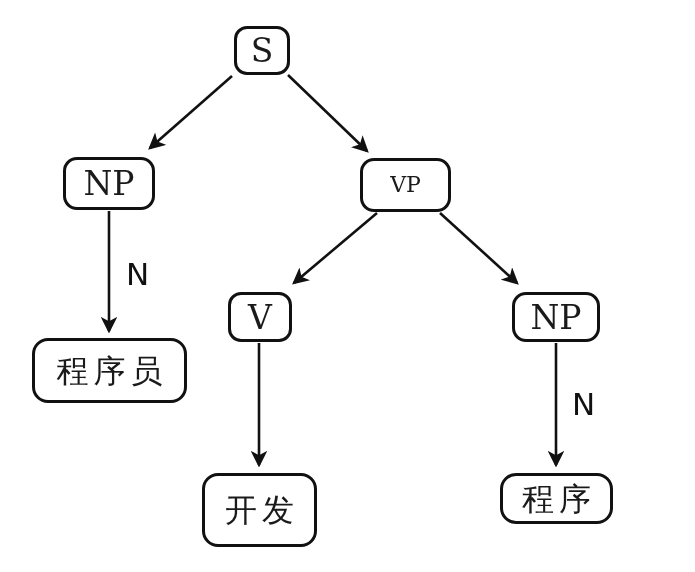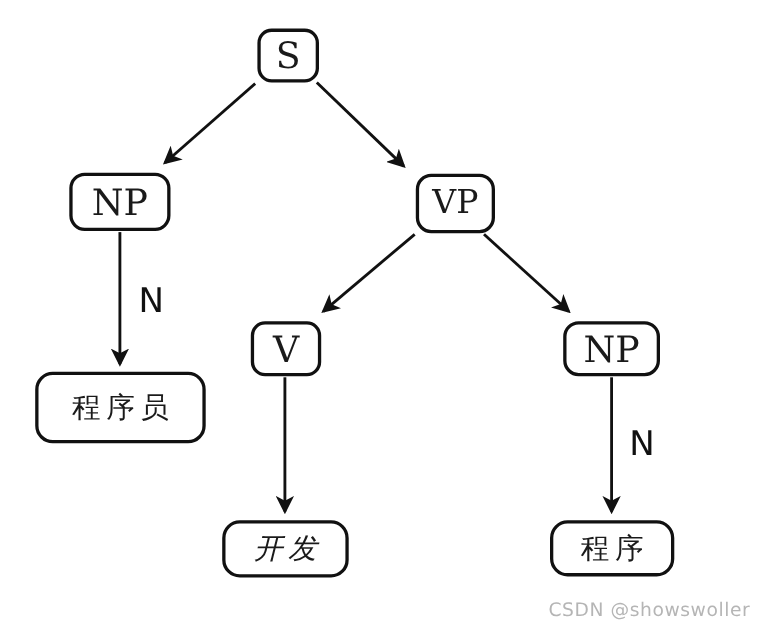--- a/index.html
+++ b/index.html
@@ -28,26 +28,26 @@
     background: #ffffff;
     display: flex;
     align-items: center;
     justify-content: center;
     font-family: "DejaVu Serif", "Liberation Serif", serif;
     color: #1a1a1a;
     line-height: 1;
   }
   .node-s         { left: 234px; top: 26px;  width: 56px;  height: 49px; font-size: 33px; border-radius: 13px; }
   .node-np-left   { left: 63px;  top: 157px; width: 92px;  height: 53px; font-size: 33px; }
-  .node-vp        { left: 378px; top: 158px; width: 72px;  height: 54px; font-size: 30px; }
+  .node-vp        { left: 360px; top: 158px; width: 91px;  height: 54px; font-size: 22px; }
   .node-v         { left: 228px; top: 292px; width: 64px;  height: 50px; font-size: 33px; border-radius: 13px; }
   .node-np-right  { left: 512px; top: 292px; width: 88px;  height: 50px; font-size: 33px; }
-  .node-word      { font-size: 26px; letter-spacing: 5px; border-radius: 16px; }
+  .node-word      { font-size: 32px; letter-spacing: 5px; border-radius: 16px; }
   .node-programmer{ left: 32px;  top: 338px; width: 155px; height: 65px; }
-  .node-develop   { left: 202px; top: 473px; width: 115px; height: 52px; font-style: italic; }
+  .node-develop   { left: 202px; top: 473px; width: 115px; height: 74px; }
   .node-program   { left: 500px; top: 473px; width: 113px; height: 51px; }
   .node-word span { padding-left: 5px; } 
   .edge-label {
     position: absolute;
     font-family: "DejaVu Sans", "Liberation Sans", sans-serif;
     font-size: 31px;
     color: #111111;
     line-height: 1;
   }
   .edge-label-n-left  { left: 126px; top: 259px; }
@@ -94,15 +94,14 @@
   <div class="node node-word node-develop">
     <span>开发</span>
   </div>
   <div class="node node-word node-program">
     <span>程序</span>
   </div>
 
   <div class="edge-label edge-label-n-left">N</div>
   <div class="edge-label edge-label-n-right">N</div>
 
-  <div class="watermark">CSDN @showswoller</div>
 
 </div>
 
 </body></html>

